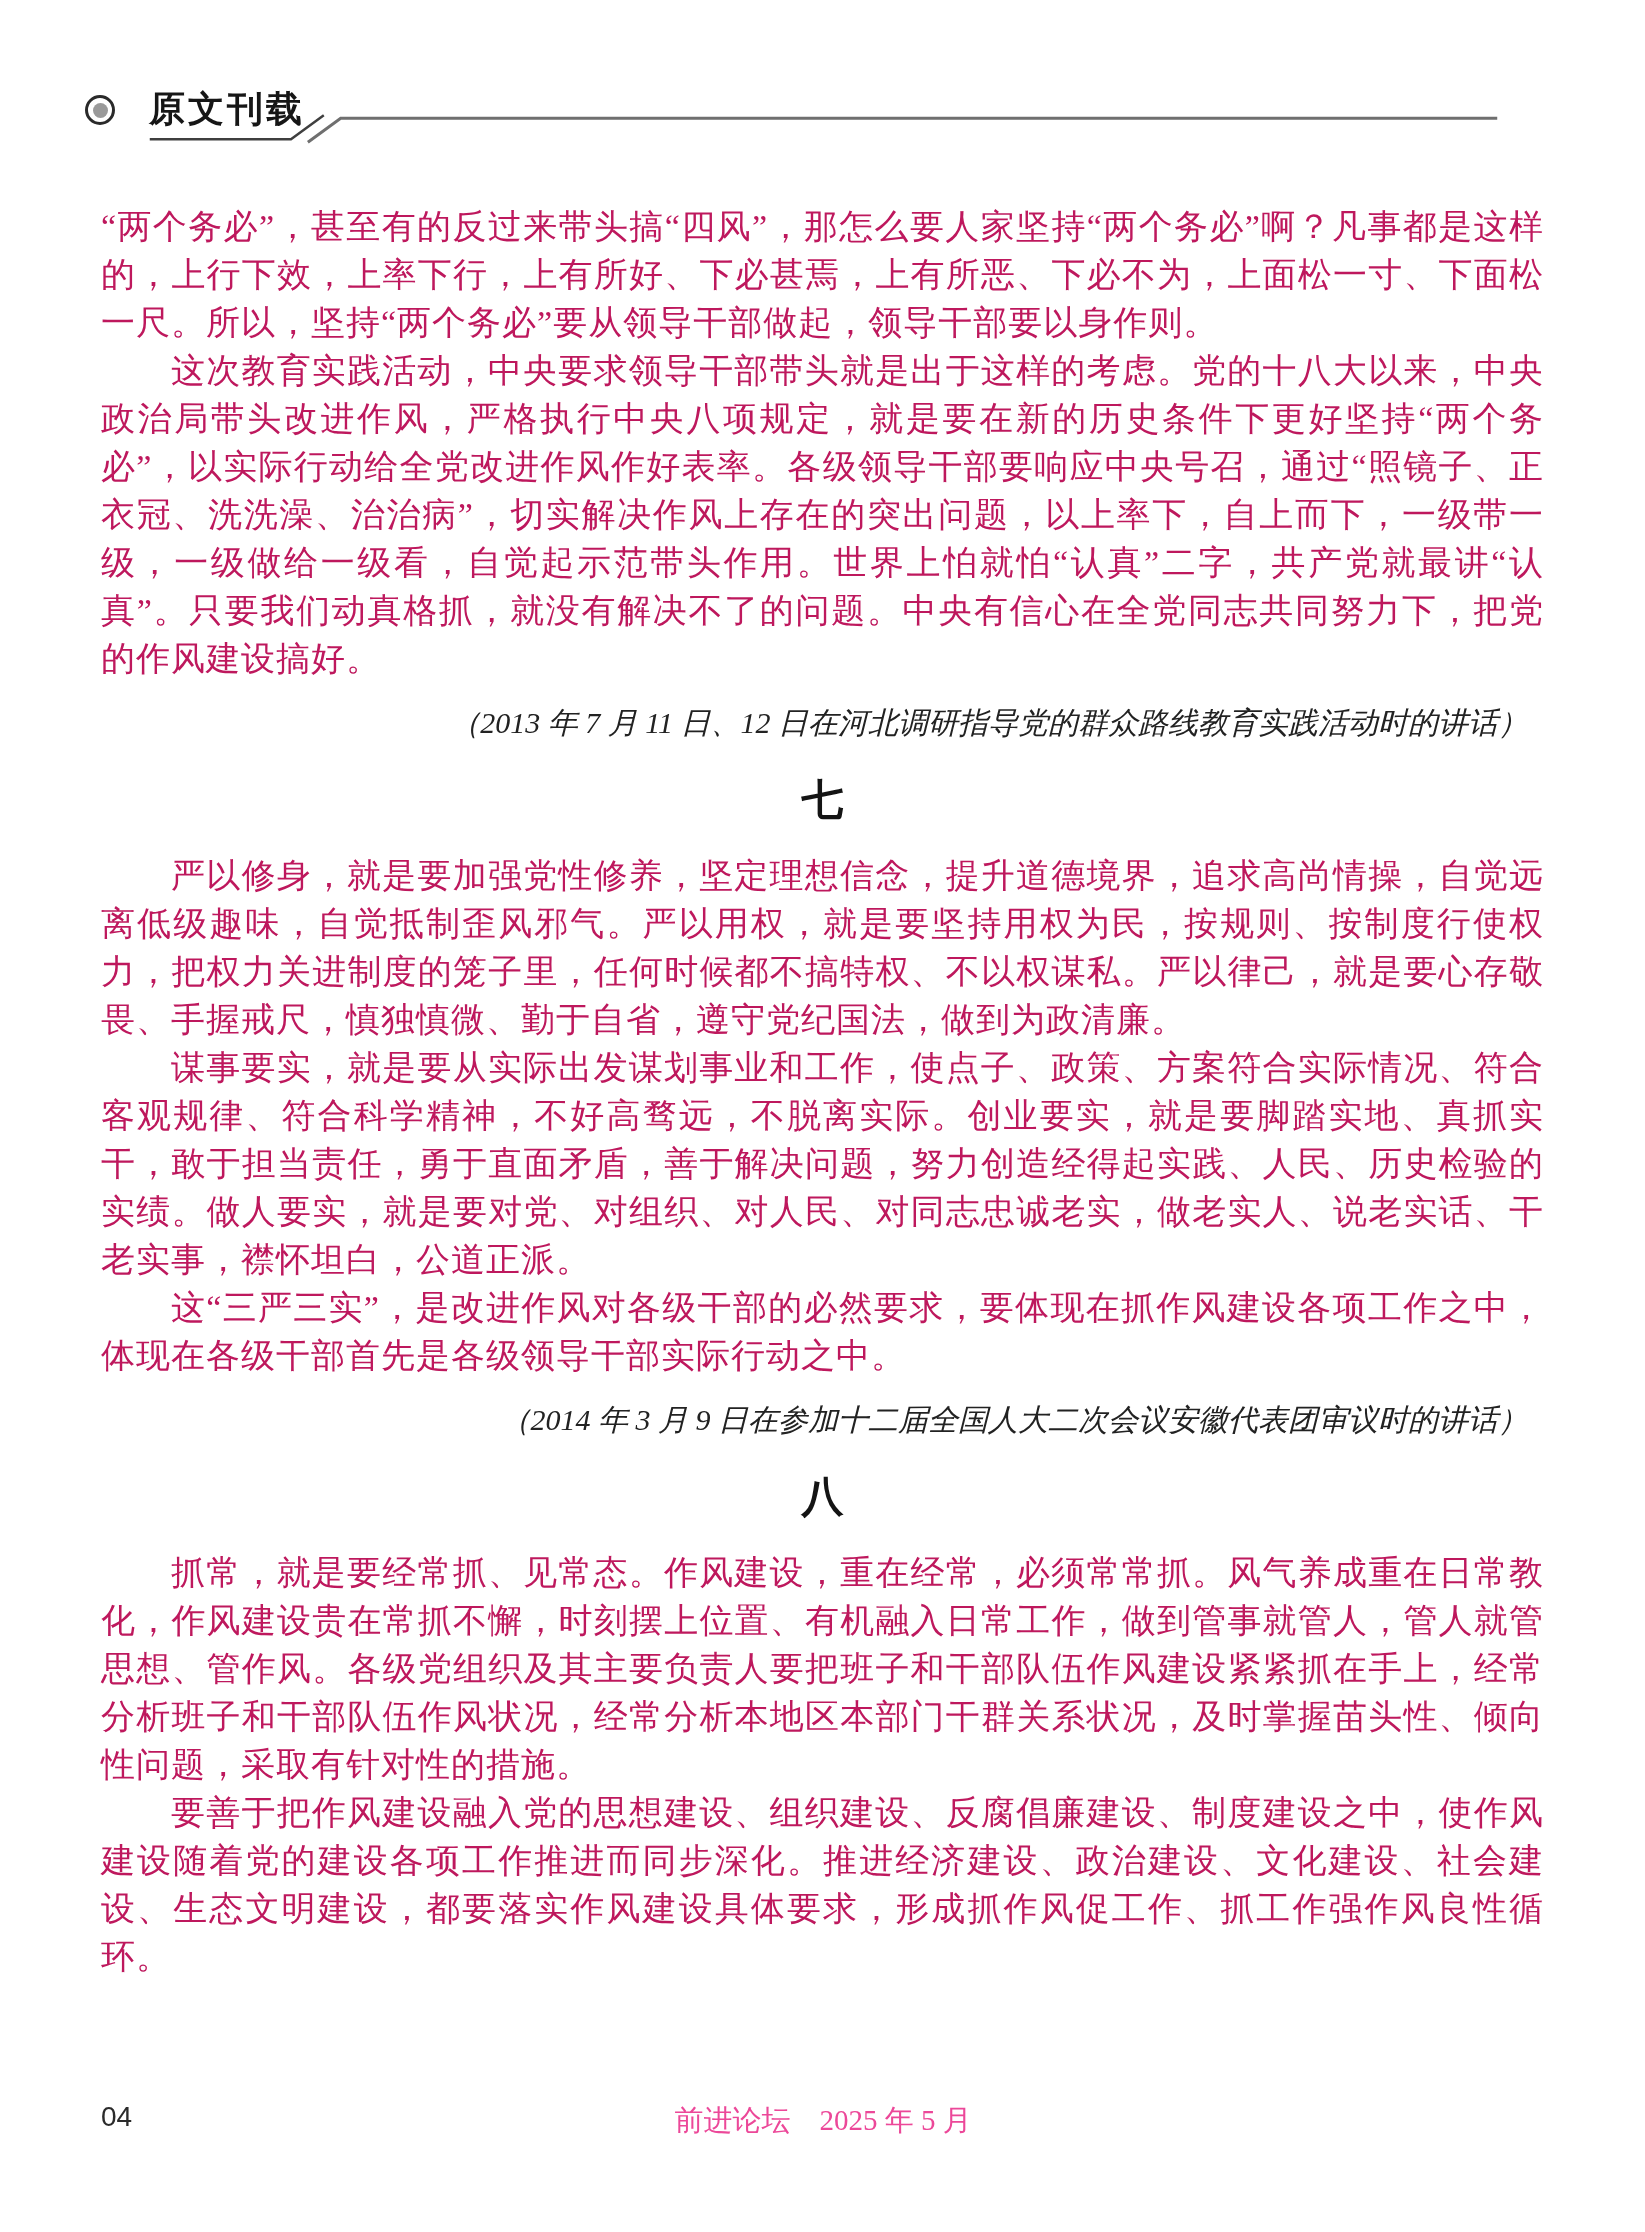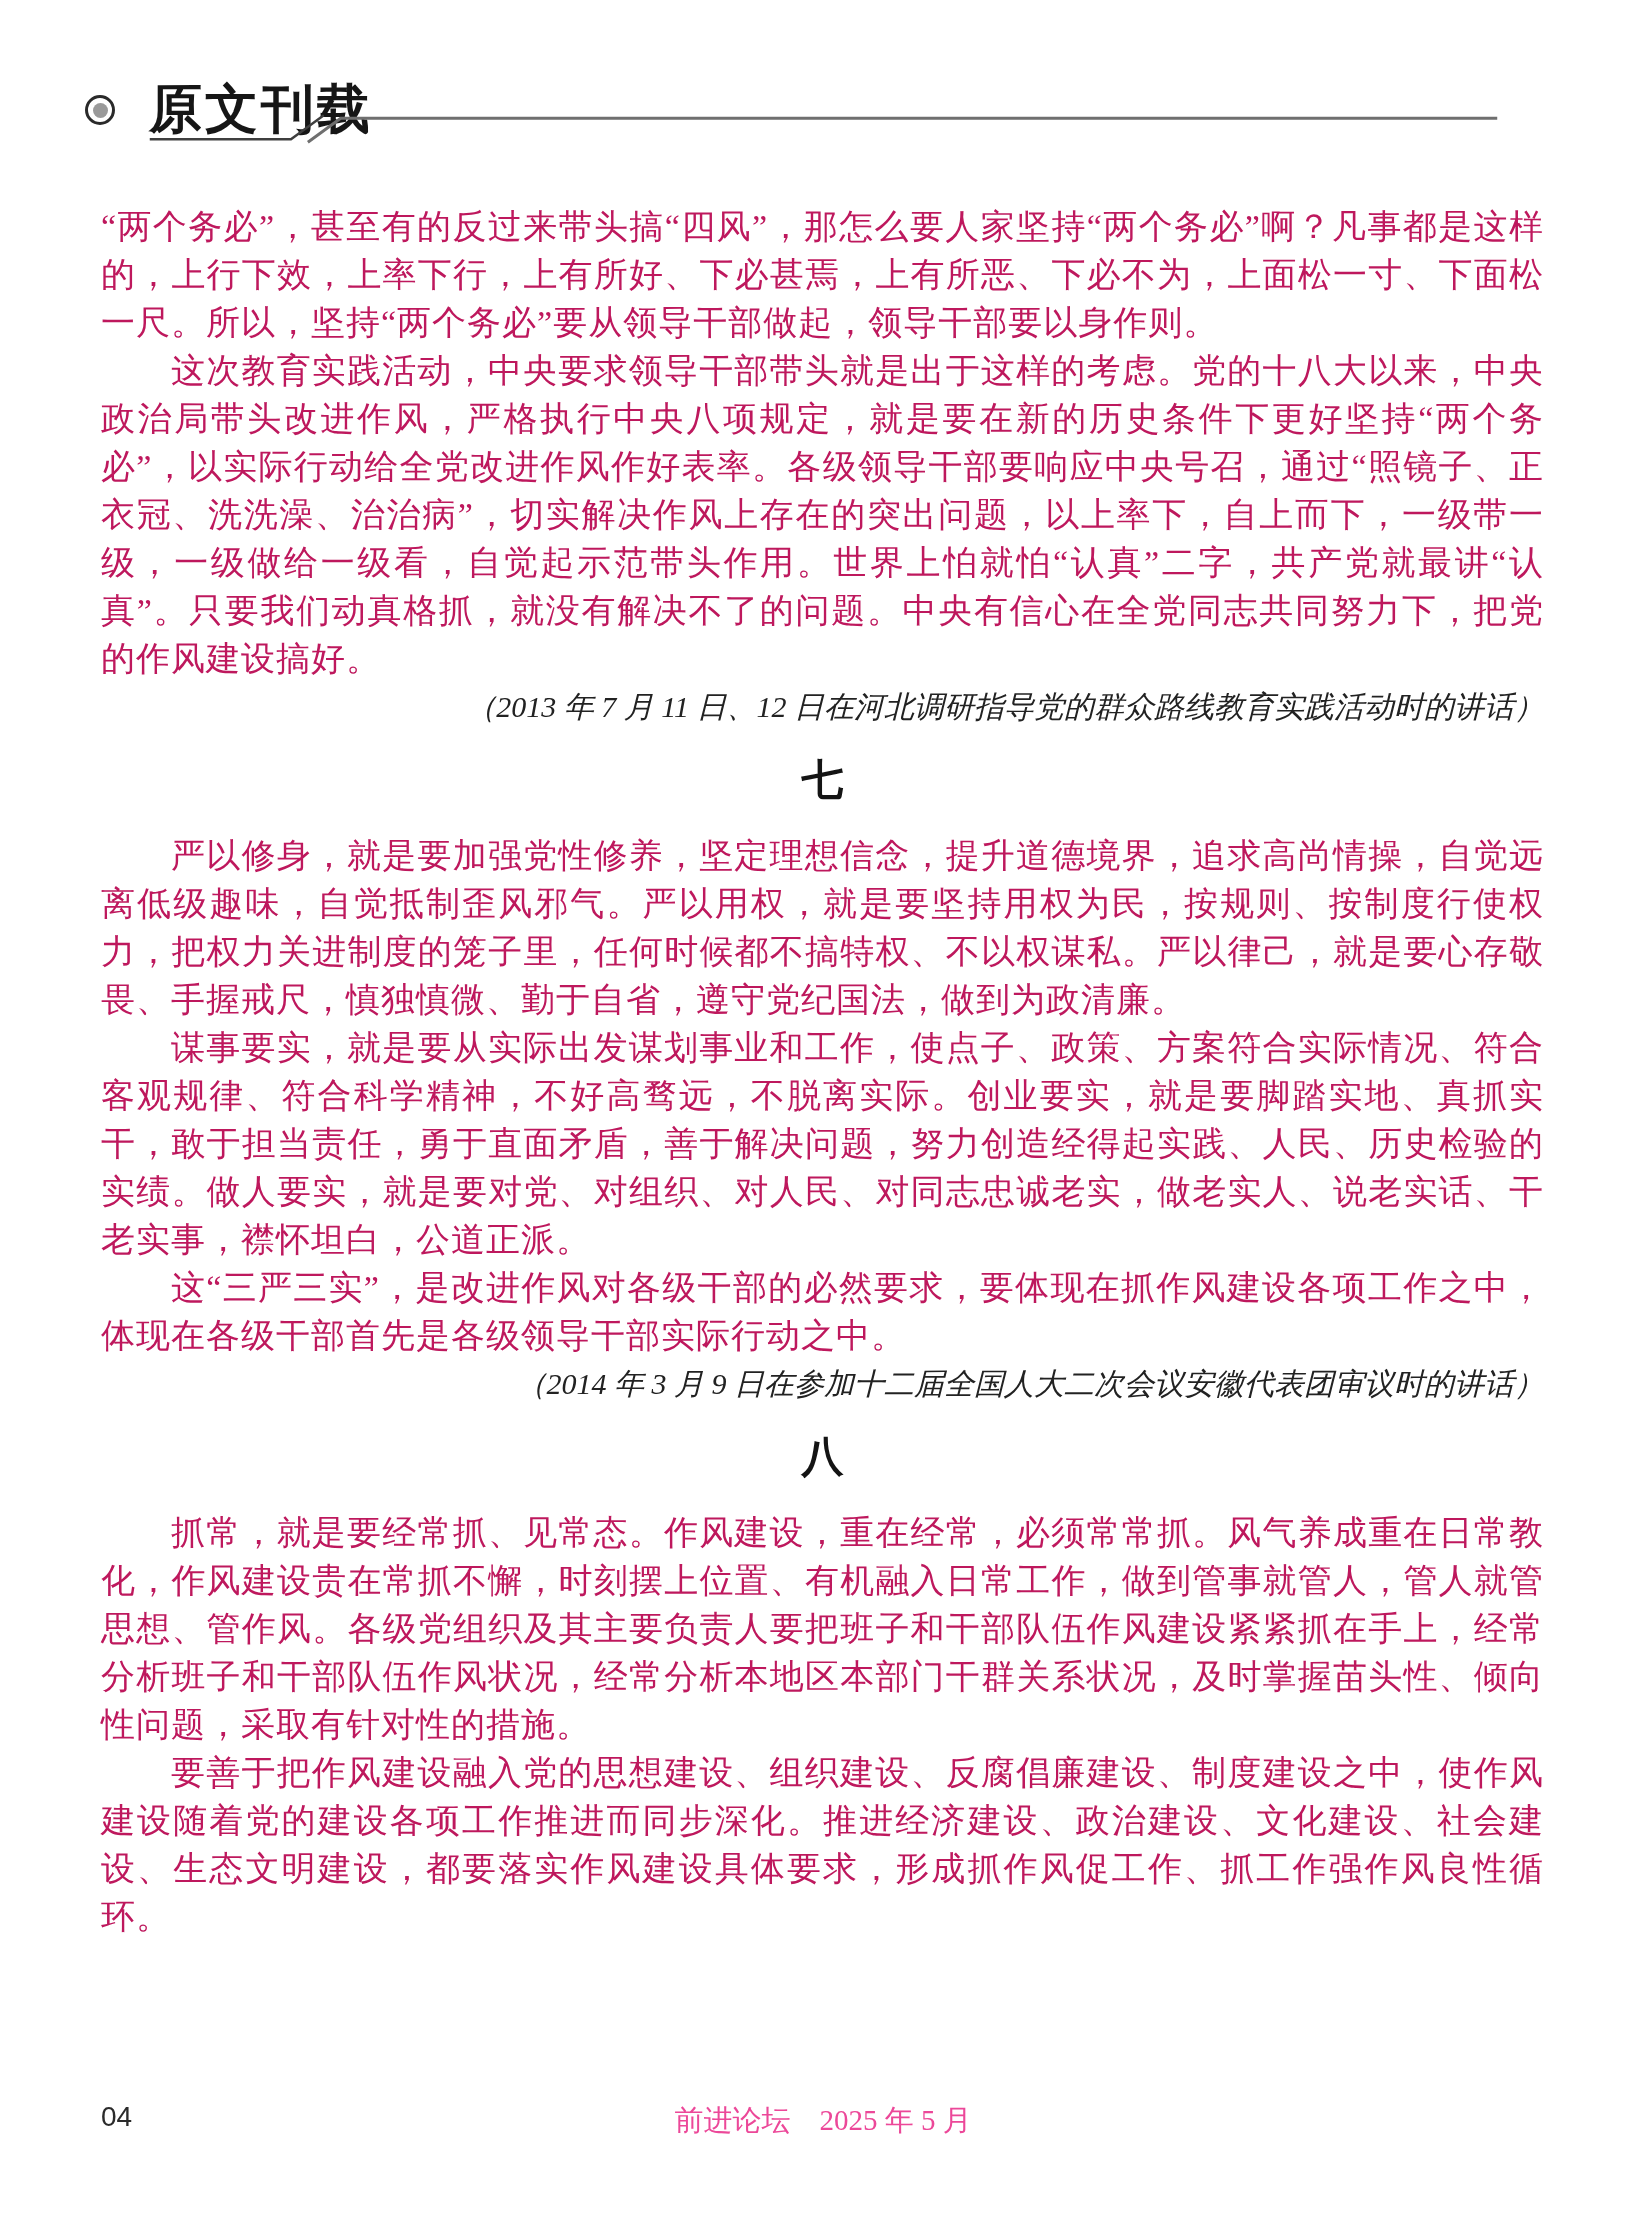--- a/index.html
+++ b/index.html
@@ -22,39 +22,39 @@
     box-sizing: border-box;
   }
   .bullet-dot {
     position: absolute; left: 50%; top: 50%;
     width: 15px; height: 15px; margin: -7.5px 0 0 -7.5px;
     background: #9a9a9a; border-radius: 50%;
   }
   .header-title {
     position: absolute; left: 149px; top: 84px; margin: 0;
     font-family: "Liberation Sans", "DejaVu Sans", sans-serif;
-    font-size: 53px; line-height: 50px; font-weight: 700; color: #161616;
+    font-size: 36px; line-height: 50px; font-weight: 700; color: #161616;
     letter-spacing: 3px;
   }
   .header-rule { position: absolute; left: 0; top: 0; }
 
   
   .content {
     position: absolute; left: 101px; top: 203px; width: 1443px;
   }
   .para {
     margin: 0;
     font-size: 34px; line-height: 48px;
     text-align: justify;
     letter-spacing: 1px;
     color: #be185d;
   }
   .indent { text-indent: 70px; }
   .cite {
-    margin: 0;
+    margin: 16px;
     font-size: 30px; line-height: 48px;
     text-align: right;
     font-style: italic;
     color: #222;
   }
   .section-no {
     margin: 12px 0 15px 0;
     font-family: "Liberation Sans", "DejaVu Sans", sans-serif;
     font-size: 42px; line-height: 74px; font-weight: 700;
     text-align: center; color: #141414;

